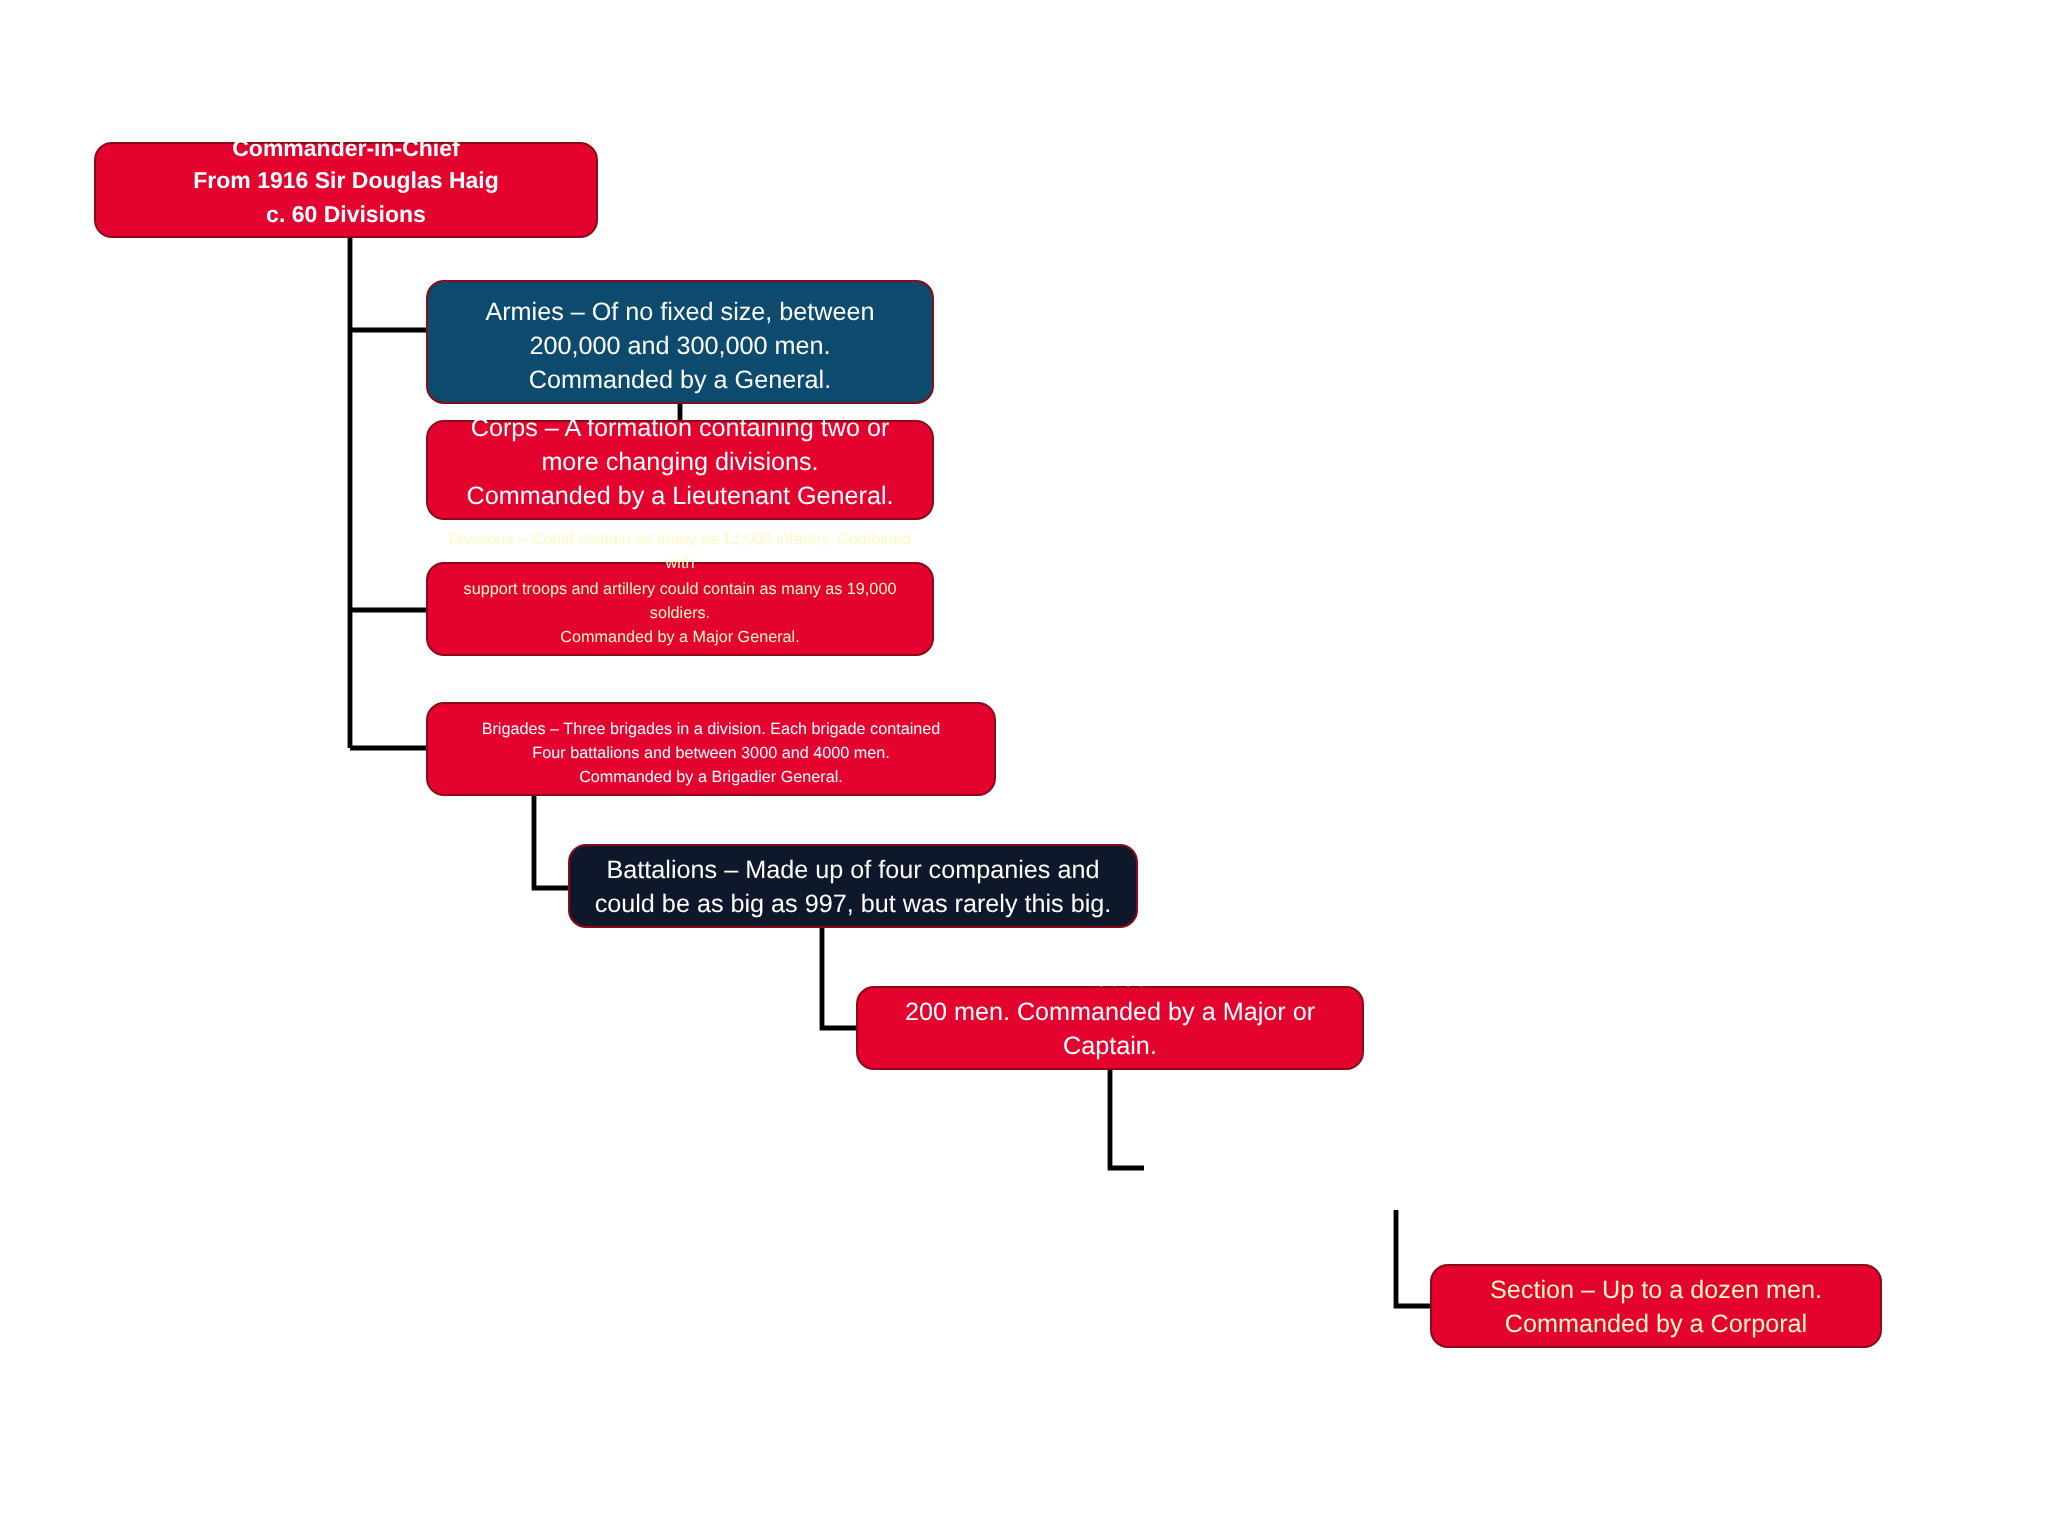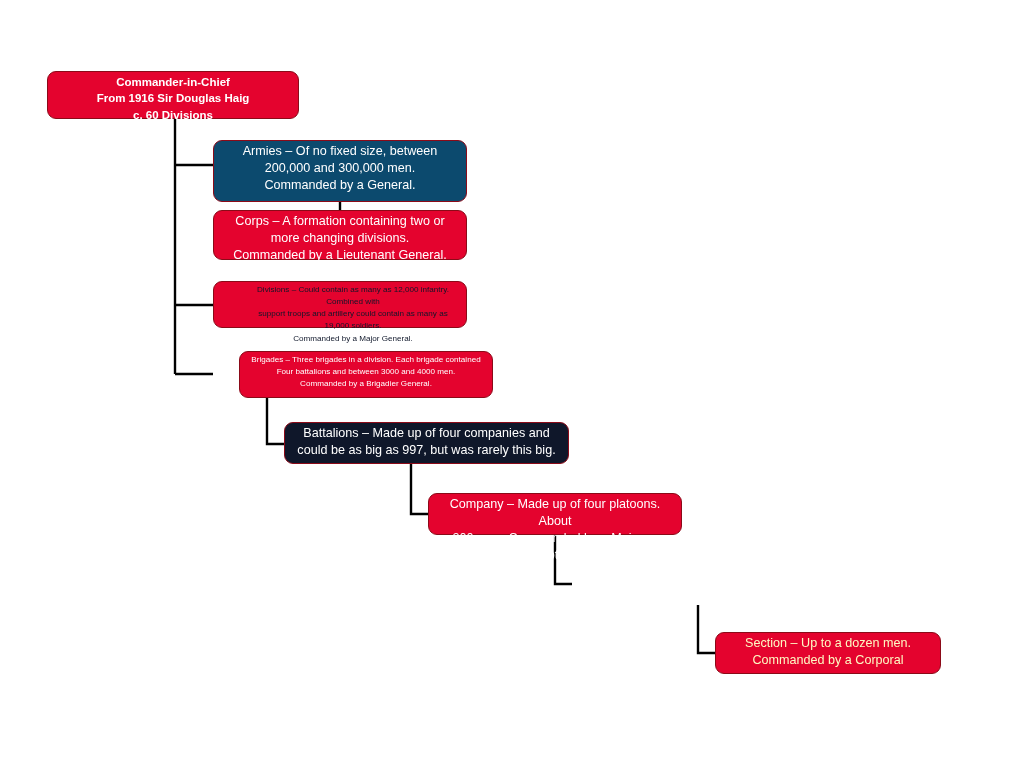--- a/index.html
+++ b/index.html
@@ -27,21 +27,21 @@
     pointer-events: none;
   }
   .node {
     position: absolute;
     box-sizing: border-box;
     background: #E4032E;
     border: 1.2px solid #8B0A18;
     border-radius: 9px;
     color: #ffffff;
     display: flex;
-    align-items: flex-start;
+    align-items: flex-end;
     justify-content: center;
     text-align: center;
     line-height: 1.28;
     padding: 2px 6px;
     z-index: 2;
   }
   .node-text {
     display: block;
     width: 100%;
     white-space: pre-line;
@@ -85,26 +85,26 @@
     <div class="node" style="left: 213px; top: 140px; width: 254px; height: 62px; background: #0c4a6e; border-color: rgb(139, 10, 24); color: rgb(255, 255, 255);">
       <span class="node-text size-normal">Armies – Of no fixed size, between
 200,000 and 300,000 men.
 Commanded by a General.</span>
     </div>
     <div class="node" style="left: 213px; top: 210px; width: 254px; height: 50px; background: rgb(228, 3, 46); border-color: rgb(139, 10, 24); color: rgb(255, 255, 255);">
       <span class="node-text size-normal">Corps – A formation containing two or
 more changing divisions.
 Commanded by a Lieutenant General.</span>
     </div>
-    <div class="node" style="left: 213px; top: 281px; width: 254px; height: 47px; background: rgb(228, 3, 46); border-color: rgb(139, 10, 24); color: #0f172a; padding-left: 32px;">
+    <div class="node" style="left: 213px; top: 281px; width: 254px; height: 47px; background: rgb(228, 3, 46); border-color: rgb(139, 10, 24); color: #fef9c3;">
       <span class="node-text size-small">Divisions – Could contain as many as 12,000 infantry.  Combined with
 support  troops and artillery could contain as many as 19,000 soldiers.
 Commanded by a Major General.</span>
     </div>
-    <div class="node" style="left: 213px; top: 351px; width: 254px; height: 47px; background: rgb(228, 3, 46); border-color: rgb(139, 10, 24); color: rgb(255, 255, 255); margin-left: 26px;">
+    <div class="node" style="left: 213px; top: 351px; width: 285px; height: 47px; background: rgb(228, 3, 46); border-color: rgb(139, 10, 24); color: rgb(255, 255, 255);">
       <span class="node-text size-small">Brigades – Three brigades in a division.  Each brigade contained
 Four battalions and  between 3000 and 4000 men.
 Commanded by a Brigadier General.</span>
     </div>
     <div class="node" style="left: 284px; top: 422px; width: 285px; height: 42px; background: #0f172a; border-color: rgb(139, 10, 24); color: rgb(255, 255, 255);">
       <span class="node-text size-normal">Battalions – Made up of four companies and
 could be as big as 997, but was rarely this big.</span>
     </div>
     <div class="node" style="left: 428px; top: 493px; width: 254px; height: 42px; background: rgb(228, 3, 46); border-color: rgb(139, 10, 24); color: rgb(255, 255, 255);">
       <span class="node-text size-normal">Company – Made up of four platoons. About

